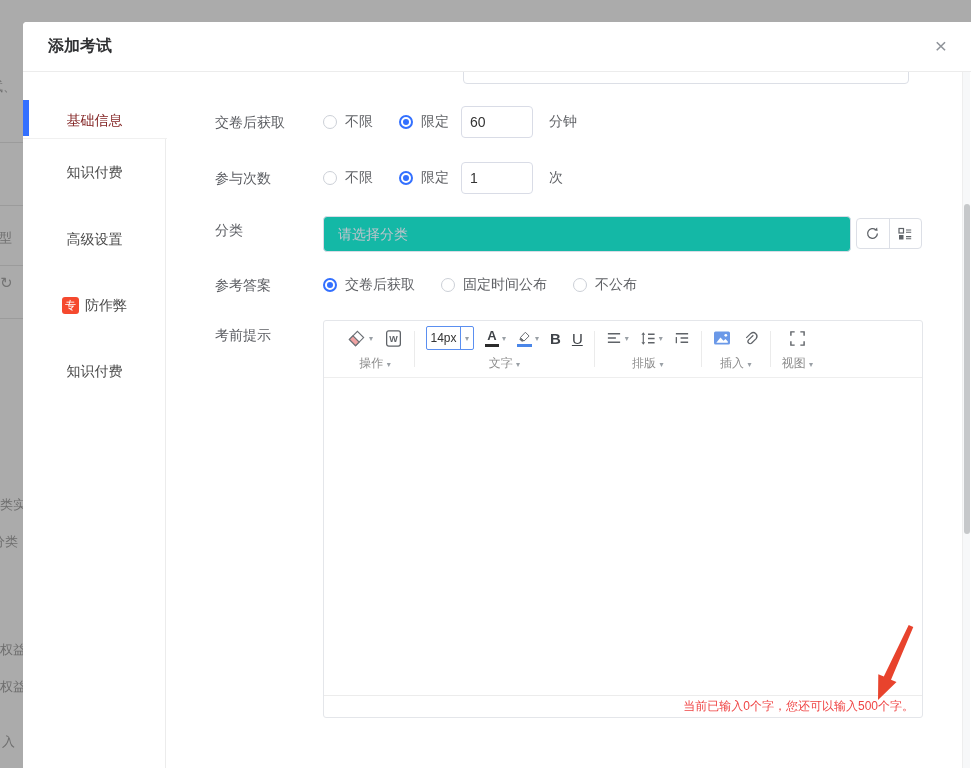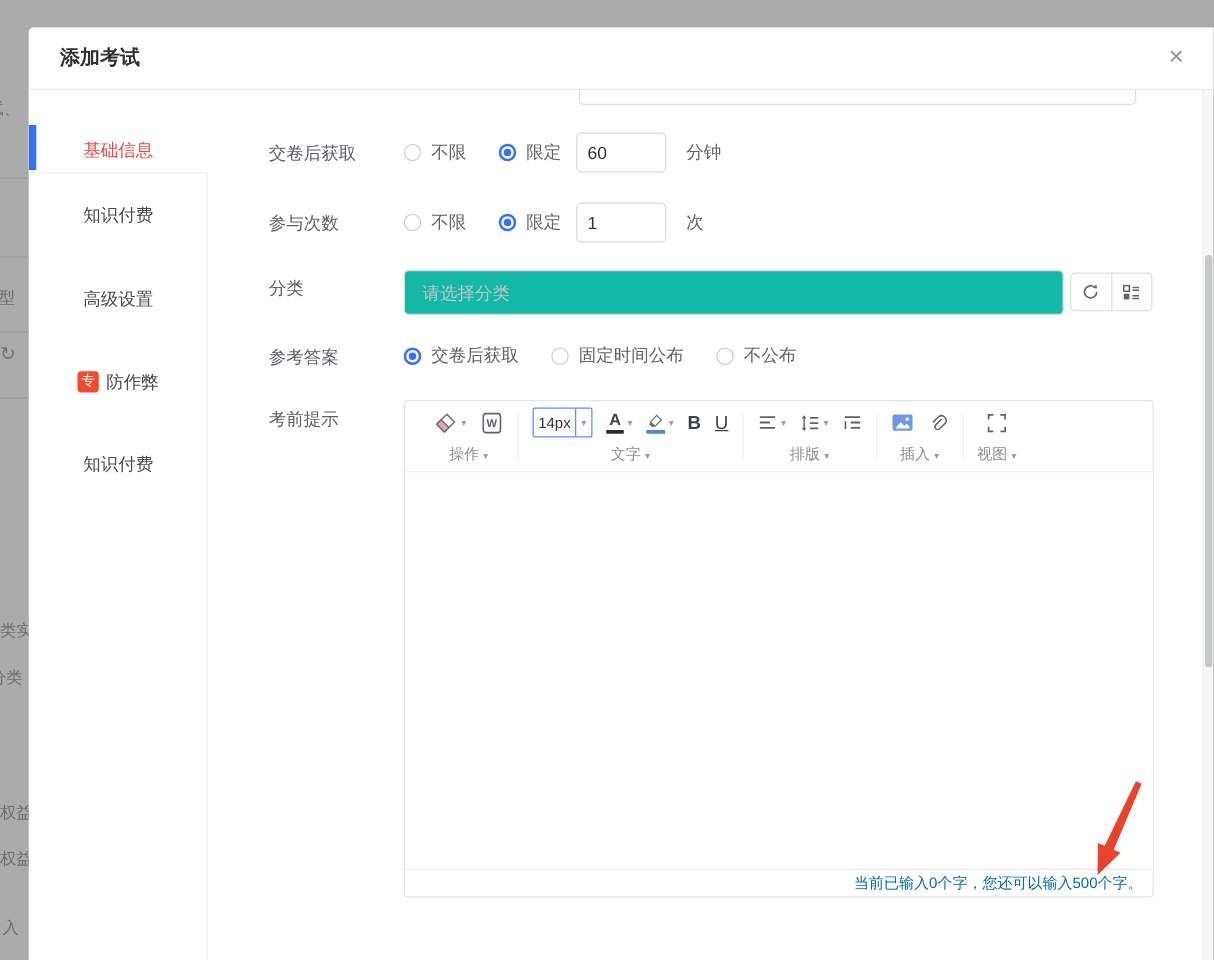--- a/index.html
+++ b/index.html
@@ -21,21 +21,21 @@
                  line-height:28px; width:28px; text-align:center; }
 
   
   .sidebar { position:absolute; left:0; top:50px; bottom:0; width:143px; background:#fff;
              border-right:1px solid #ececec; z-index:2; }
   .active-patch { position:absolute; left:0; top:0; width:144px; height:67px; background:#fff;
                   border-bottom:1px solid #f0f0f0; }
   .active-bar { position:absolute; left:0; top:28px; width:6px; height:36px; background:#3370ff; }
   .sb-item { position:absolute; left:0; width:143px; height:20px; line-height:20px; text-align:center;
              font-size:14px; color:#4a4a4a; cursor:pointer; }
-  .sb-item.active { color:#ef4444; }
+  .sb-item.active { color:#7f1d1d; }
   .sb-item.with-badge { display:flex; align-items:center; justify-content:center; gap:6px; }
   .sb-badge { display:inline-block; width:17px; height:17px; line-height:17px; border-radius:3px;
               background:#f5492e; color:#fff; font-size:11px; text-align:center; }
 
   
   .fld-label { position:absolute; left:192px; height:20px; line-height:20px; font-size:14px; color:#5c5e63; }
   .ctl-row { position:absolute; left:300px; display:flex; align-items:center; font-size:14px; color:#606266; }
   .radio { width:14px; height:14px; border-radius:50%; border:1px solid #ccd0d7; background:#fff; flex:none; }
   .radio.checked { border:2px solid #3370ff; position:relative; }
   .radio.checked::after { content:""; position:absolute; left:50%; top:50%; width:6px; height:6px;
@@ -74,21 +74,21 @@
             border-radius:2px; cursor:pointer; background:#fff; }
   .fs-val { flex:1; font-size:12px; color:#333; display:flex; align-items:center; justify-content:center; }
   .fs-caret { width:13px; border-left:1px solid #5b8ff0; display:flex; align-items:center; justify-content:center; }
   .stack-ic { display:inline-flex; flex-direction:column; align-items:center; gap:2px; }
   .fc-letter { font-size:13px; font-weight:700; color:#3f4348; line-height:12px; }
   .bar-black { width:14px; height:3px; background:#2b2b2b; }
   .bar-blue { width:15px; height:3px; background:#4a86e8; }
   .bold-btn { font-size:15px; font-weight:700; color:#3f4348; }
   .u-btn { font-size:15px; color:#3f4348; text-decoration:underline; }
   .ed-body { flex:1; background:#fff; }
-  .ed-status { height:22px; line-height:21px; border-top:1px solid #ececec; font-size:12px; color:#0369a1;
+  .ed-status { height:22px; line-height:21px; border-top:1px solid #ececec; font-size:12px; color:#ef4444;
                text-align:right; padding-right:8px; flex:none; }
 
   
   .scrollbar { position:absolute; left:939px; top:50px; bottom:0; width:8px; background:#f7f8f9;
                border-left:1px solid #eeeeee; z-index:5; }
   .scroll-thumb { position:absolute; left:1px; top:132px; width:6px; height:330px; border-radius:3px;
                   background:#c6c8ca; }
 
   .arrow-svg { position:absolute; left:830px; top:595px; z-index:6; pointer-events:none; }
   svg { display:block; }

